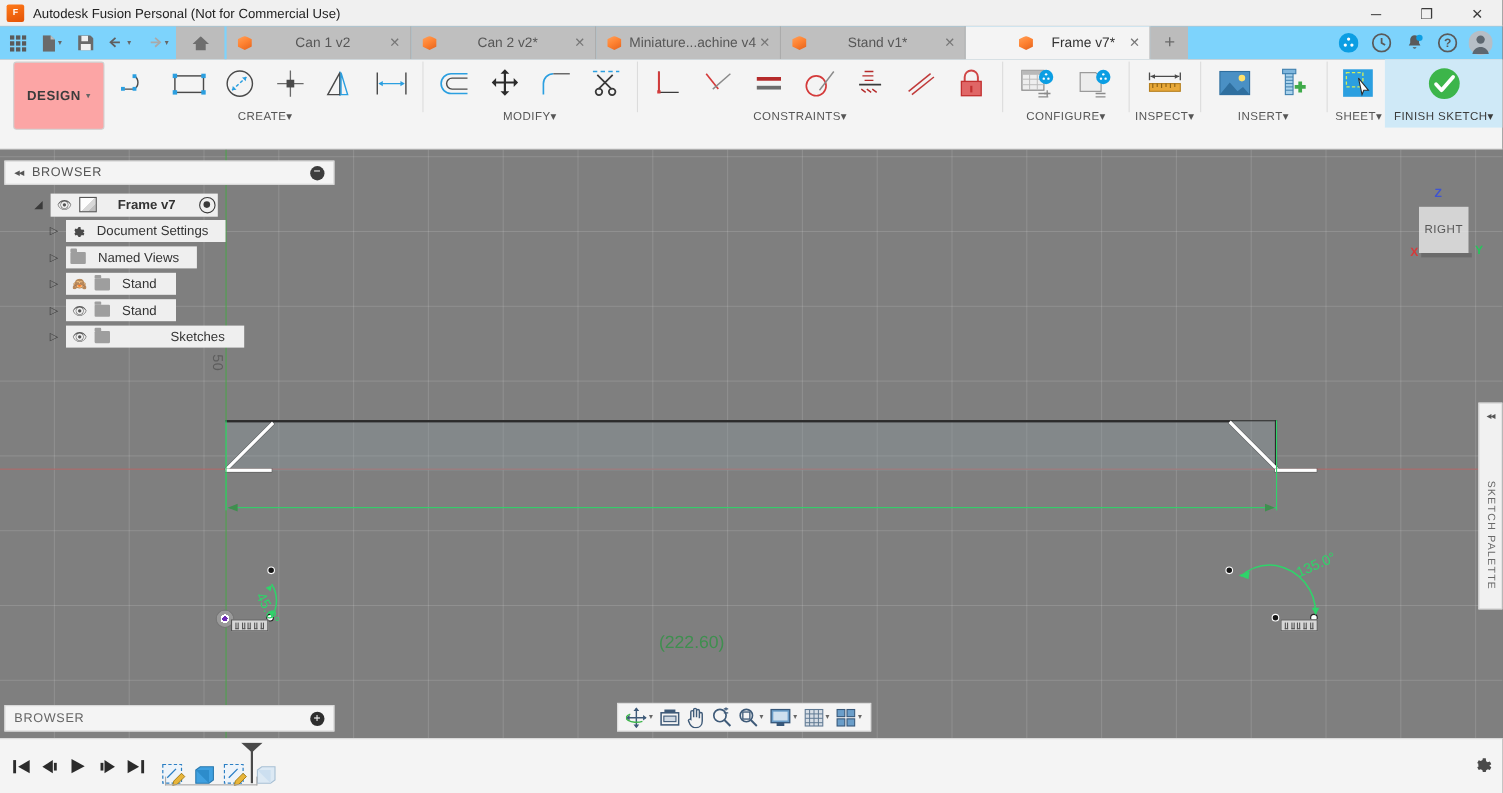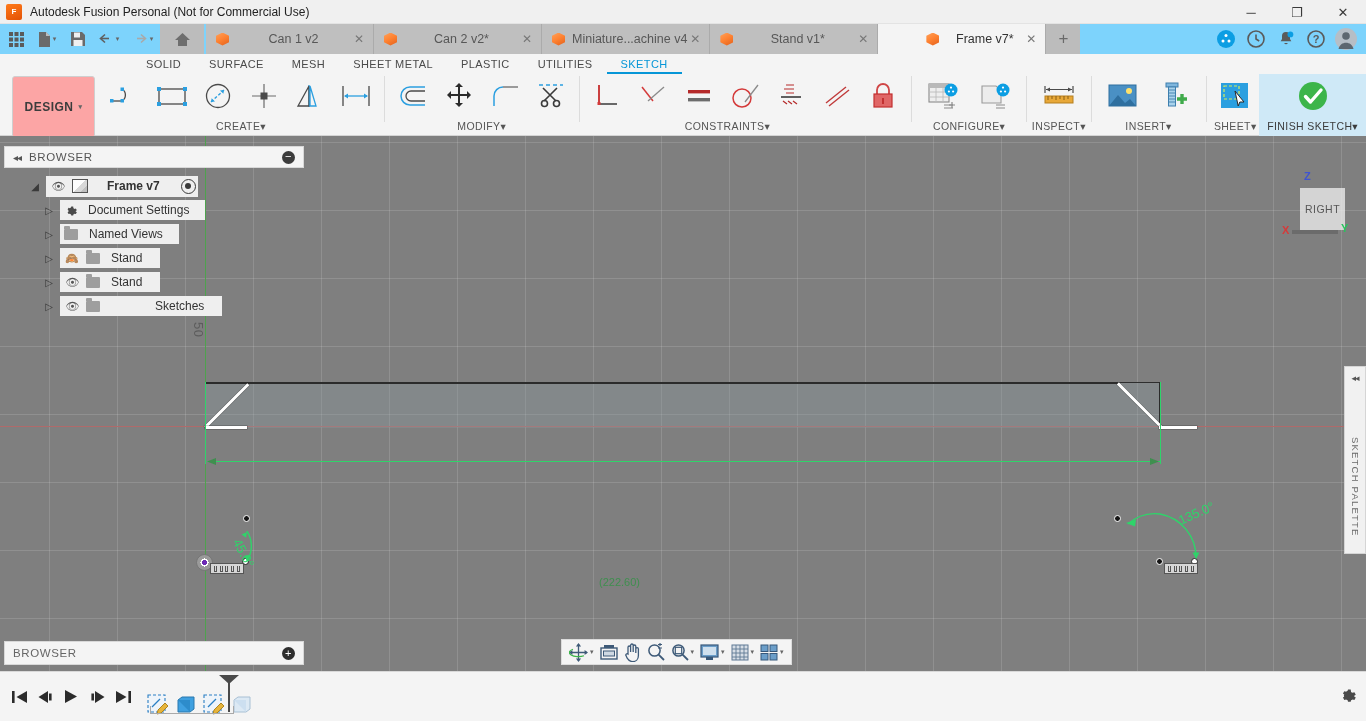--- a/index.html
+++ b/index.html
@@ -140,21 +140,21 @@
 
   
   .comments{ position:absolute;left:4px;top:641px;width:300px;height:24px;background:#f4f4f4;
     border:1px solid #d8d8d8;display:flex;align-items:center;padding:0 8px;
     font-size:11.5px;letter-spacing:.6px;color:#666; }
   .comments .plus{ margin-left:auto;width:13px;height:13px;border-radius:50%;background:#2e2e2e;color:#fff;
     font-size:11px;line-height:12px;text-align:center; }
 
   
   .viewcube{ position:absolute;right:28px;top:40px;width:60px;height:58px; }
-  .vc-face{ position:absolute;left:22px;top:12px;width:45px;height:42px;background:rgba(236,236,236,.78);
+  .vc-face{ position:absolute;left:12px;top:12px;width:45px;height:42px;background:rgba(236,236,236,.78);
     display:flex;align-items:center;justify-content:center;font-size:10.5px;color:#565656;letter-spacing:.5px; }
   .vc-base{ position:absolute;left:14px;top:54px;width:46px;height:4px;background:#6b6b6b;}
   .vc-z{ position:absolute;left:26px;top:-6px;color:#3f54d1;font-size:11px;font-weight:bold; }
   .vc-y{ position:absolute;left:63px;top:46px;color:#27c45c;font-size:11px;font-weight:bold; }
   .vc-x{ position:absolute;left:4px;top:48px;color:#d63a3a;font-size:11px;font-weight:bold; }
 
   
   .palette{ position:absolute;right:0;top:230px;width:22px;height:188px;background:#f1f1f1;
     border:1px solid #d5d5d5;display:flex;flex-direction:column;align-items:center;padding-top:6px; }
   .palette .pcar{ font-size:9px;color:#555;letter-spacing:-1px; }
@@ -306,29 +306,20 @@
       <svg width="22" height="22" viewBox="0 0 22 22">
           <circle cx="11" cy="11" r="11" fill="#b6bec6"></circle>
           <circle cx="11" cy="8" r="3.8" fill="#5d6770"></circle>
           <path d="M3.5 21c1-4.3 4-6.3 7.5-6.3s6.5 2 7.5 6.3z" fill="#5d6770"></path>
         </svg>
     </div>
   </div>
 </div>
 
 <div class="ribbon">
-  <div class="ribtabs">
-    <div class="ribtab">SOLID</div>
-    <div class="ribtab">SURFACE</div>
-    <div class="ribtab">MESH</div>
-    <div class="ribtab">SHEET METAL</div>
-    <div class="ribtab">PLASTIC</div>
-    <div class="ribtab">UTILITIES</div>
-    <div class="ribtab active">SKETCH</div>
-  </div>
 
   <div class="ribbody">
     <div class="designbtn">
       <span>DESIGN</span>
       <span class="caret" style="margin-left:5px">▾</span>
     </div>
 
     <div class="group">
       <div class="grow">
         <div class="tool">
@@ -663,21 +654,21 @@
   </svg>
   <div class="dimtxt" style="left:1176px;top:378px;transform:rotate(-24deg);transform-origin:left top;">135.0°</div>
 
   <div class="greenline" style="left:207px;top:325px;width:953px;height:1.4px;"></div>
   <div class="greenline" style="left:205px;top:246px;width:1.2px;height:82px;"></div>
   <div class="greenline" style="left:1160px;top:246px;width:1.2px;height:82px;"></div>
   <svg style="position:absolute;left:204px;top:319px;width:960px;height:14px;overflow:visible;">
     <path d="M3 6.5l9-3.6v7.2z" fill="#3f8f4f"></path>
     <path d="M955 6.5l-9-3.6v7.2z" fill="#3f8f4f"></path>
   </svg>
-  <div class="dimtxt driven" style="left:599px;top:440px;font-size:11px;">(222.60)</div>
+  <div class="dimtxt driven" style="left:599px;top:440px;font-size:16px;">(222.60)</div>
 
   <div class="viewcube">
     <div class="vc-face">RIGHT</div>
     <div class="vc-base"></div>
     <div class="vc-z">Z</div>
     <div class="vc-y">Y</div>
     <div class="vc-x">X</div>
   </div>
 
   <div class="palette">

